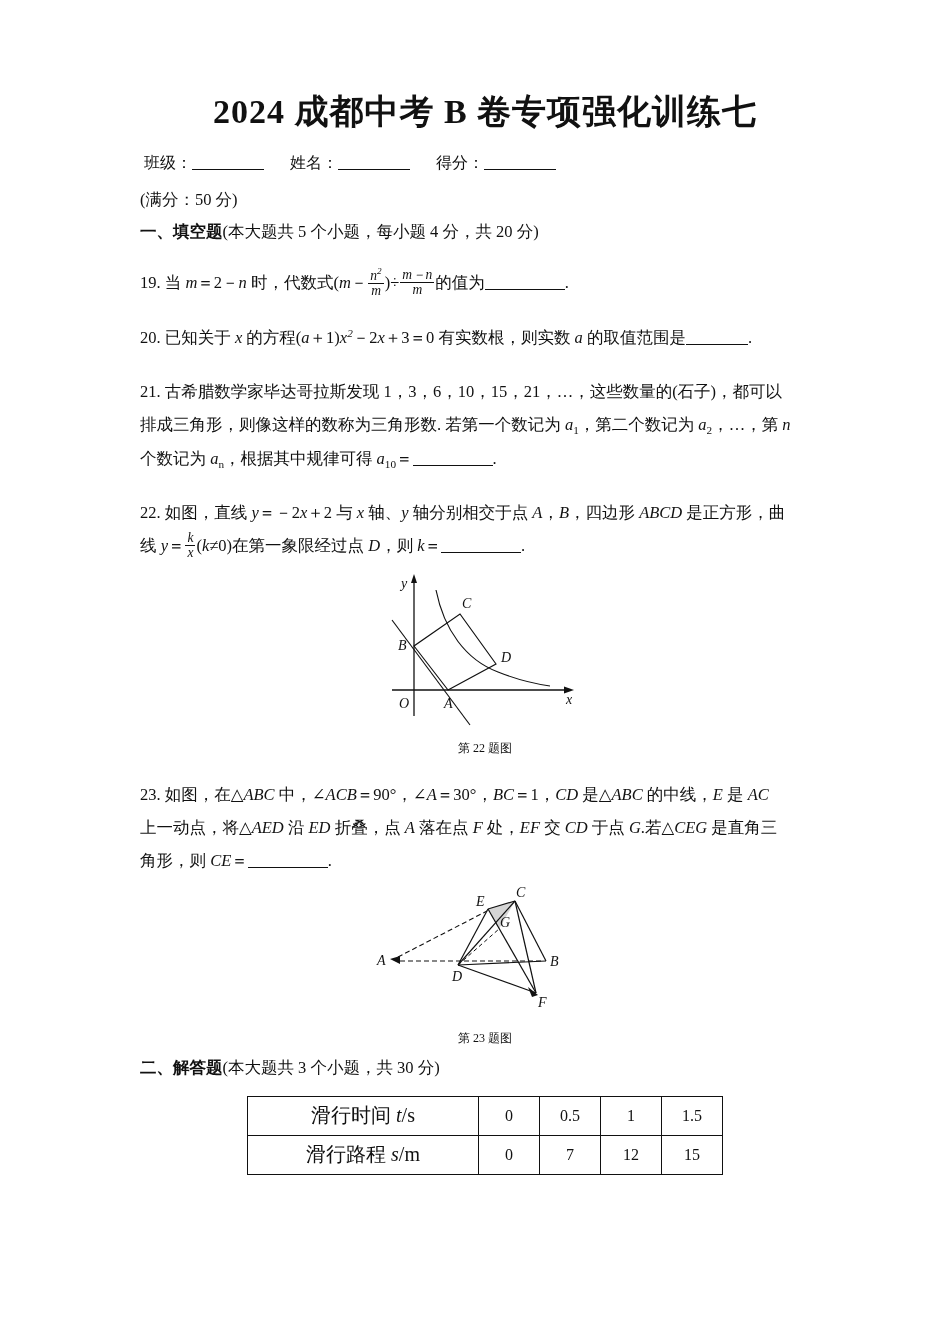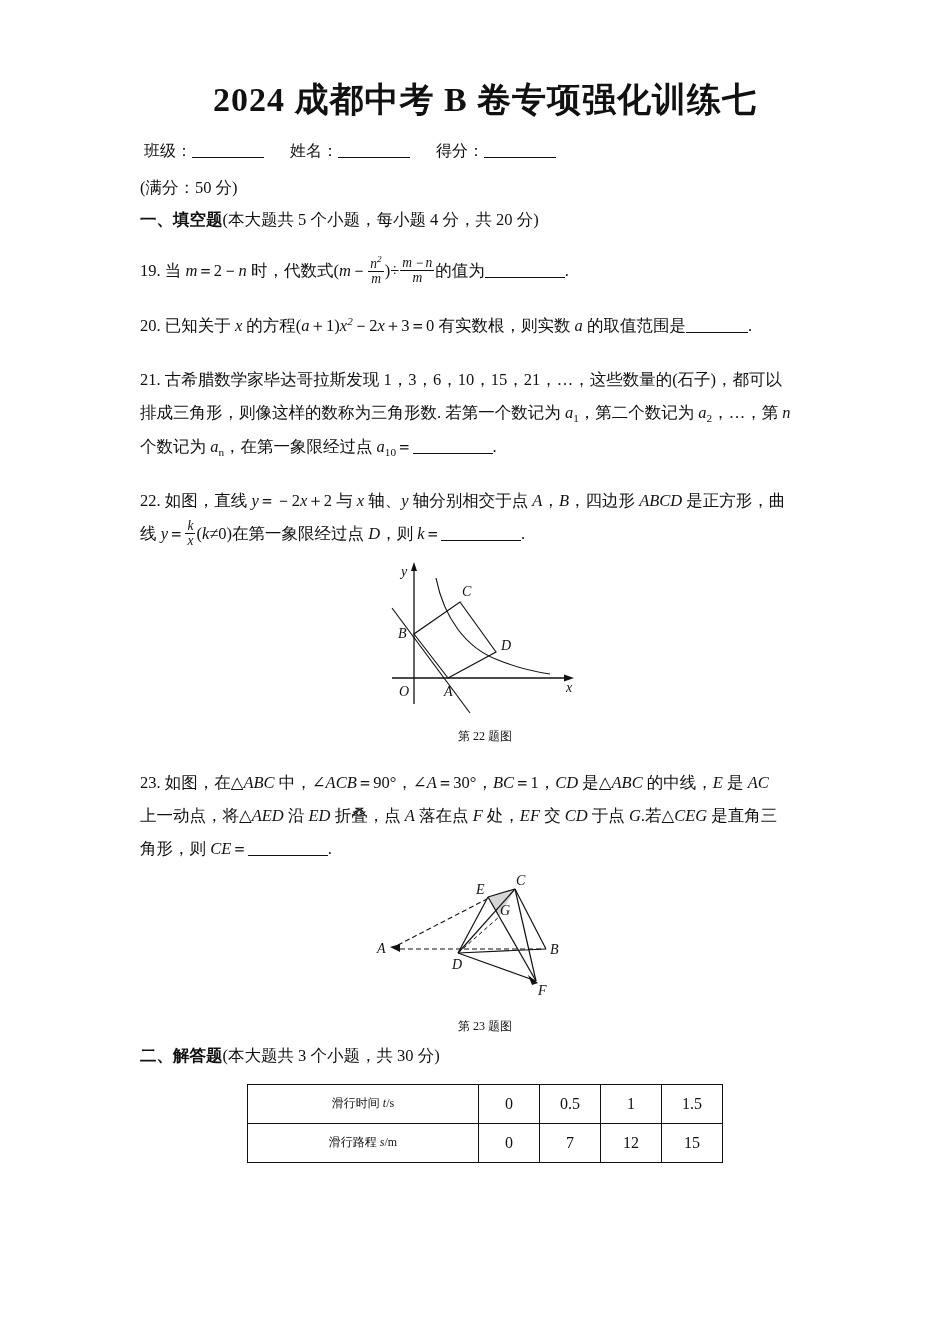--- a/index.html
+++ b/index.html
@@ -29,21 +29,21 @@
     width: 690px;
   }
 
   
   .doc-title {
     font-family: "Liberation Serif", "DejaVu Serif", serif;
     font-weight: bold;
     font-size: 34px;
     text-align: center;
     letter-spacing: 1px;
-    margin: 4px;
+    margin: 16px;
     padding-top: 76px;
     line-height: 1.2;
     white-space: nowrap;
   }
 
   
   .ident-line {
     margin-top: 18px;
     font-size: 16px;
     line-height: 1.5;
@@ -118,21 +118,21 @@
     font-size: 16px;
   }
   table.data td {
     border: 1px solid #111;
     height: 38px;
     text-align: center;
     padding: 0 6px;
   }
   table.data td.rowhead {
     width: 218px;
-    font-size: 12px;
+    font-size: 20px;
   }
   table.data td.cell { width: 48px; }
 </style>
 </head>
 <body>
 
 <div class="page">
  <div class="content">
 
   <h1 class="doc-title">2024 成都中考 B 卷专项强化训练七</h1>
@@ -154,21 +154,21 @@
 
   <div class="q">
     <span>20.</span>
     <span>已知关于 </span><i class="mv">x</i><span> 的方程(</span><i class="mv">a</i><span>＋1)</span><i class="mv">x</i><sup class="exp">2</sup><span>－2</span><i class="mv">x</i><span>＋3＝0 有实数根，则实数 </span><i class="mv">a</i><span> 的取值范围是</span><span class="blank-ul bl-60"></span><span>.</span>
   </div>
 
   <div class="q">
     <span>21.</span>
     <span>古希腊数学家毕达哥拉斯发现 1，3，6，10，15，21，…，这些数量的(石子)，都可以</span><br>
     <span>排成三角形，则像这样的数称为三角形数. 若第一个数记为 </span><i class="mv">a</i><sub class="sb">1</sub><span>，第二个数记为 </span><i class="mv">a</i><sub class="sb">2</sub><span>，…，第 </span><i class="mv">n</i><br>
-    <span>个数记为 </span><i class="mv">a</i><sub class="sb">n</sub><span>，在第一象限经过点 </span><i class="mv">a</i><sub class="sb">10</sub><span>＝</span><span class="blank-ul bl-80"></span><span>.</span>
+    <span>个数记为 </span><i class="mv">a</i><sub class="sb">n</sub><span>，根据其中规律可得 </span><i class="mv">a</i><sub class="sb">10</sub><span>＝</span><span class="blank-ul bl-80"></span><span>.</span>
   </div>
 
   <div class="q">
     <span>22.</span>
     <span>如图，直线 </span><i class="mv">y</i><span>＝－2</span><i class="mv">x</i><span>＋2 与 </span><i class="mv">x</i><span> 轴、</span><i class="mv">y</i><span> 轴分别相交于点 </span><i class="mv">A</i><span>，</span><i class="mv">B</i><span>，四边形 </span><i class="mv">ABCD</i><span> 是正方形，曲</span><br>
     <span>线 </span><i class="mv">y</i><span>＝</span><span class="frac"><span class="nu"><i class="mv">k</i></span><span class="de"><i class="mv">x</i></span></span><span>(</span><i class="mv">k</i><span>≠0)在第一象限经过点 </span><i class="mv">D</i><span>，则 </span><i class="mv">k</i><span>＝</span><span class="blank-ul bl-80"></span><span>.</span>
   </div>
 
   <div class="figure-block">
     <svg width="230" height="160" viewBox="0 0 230 160">

